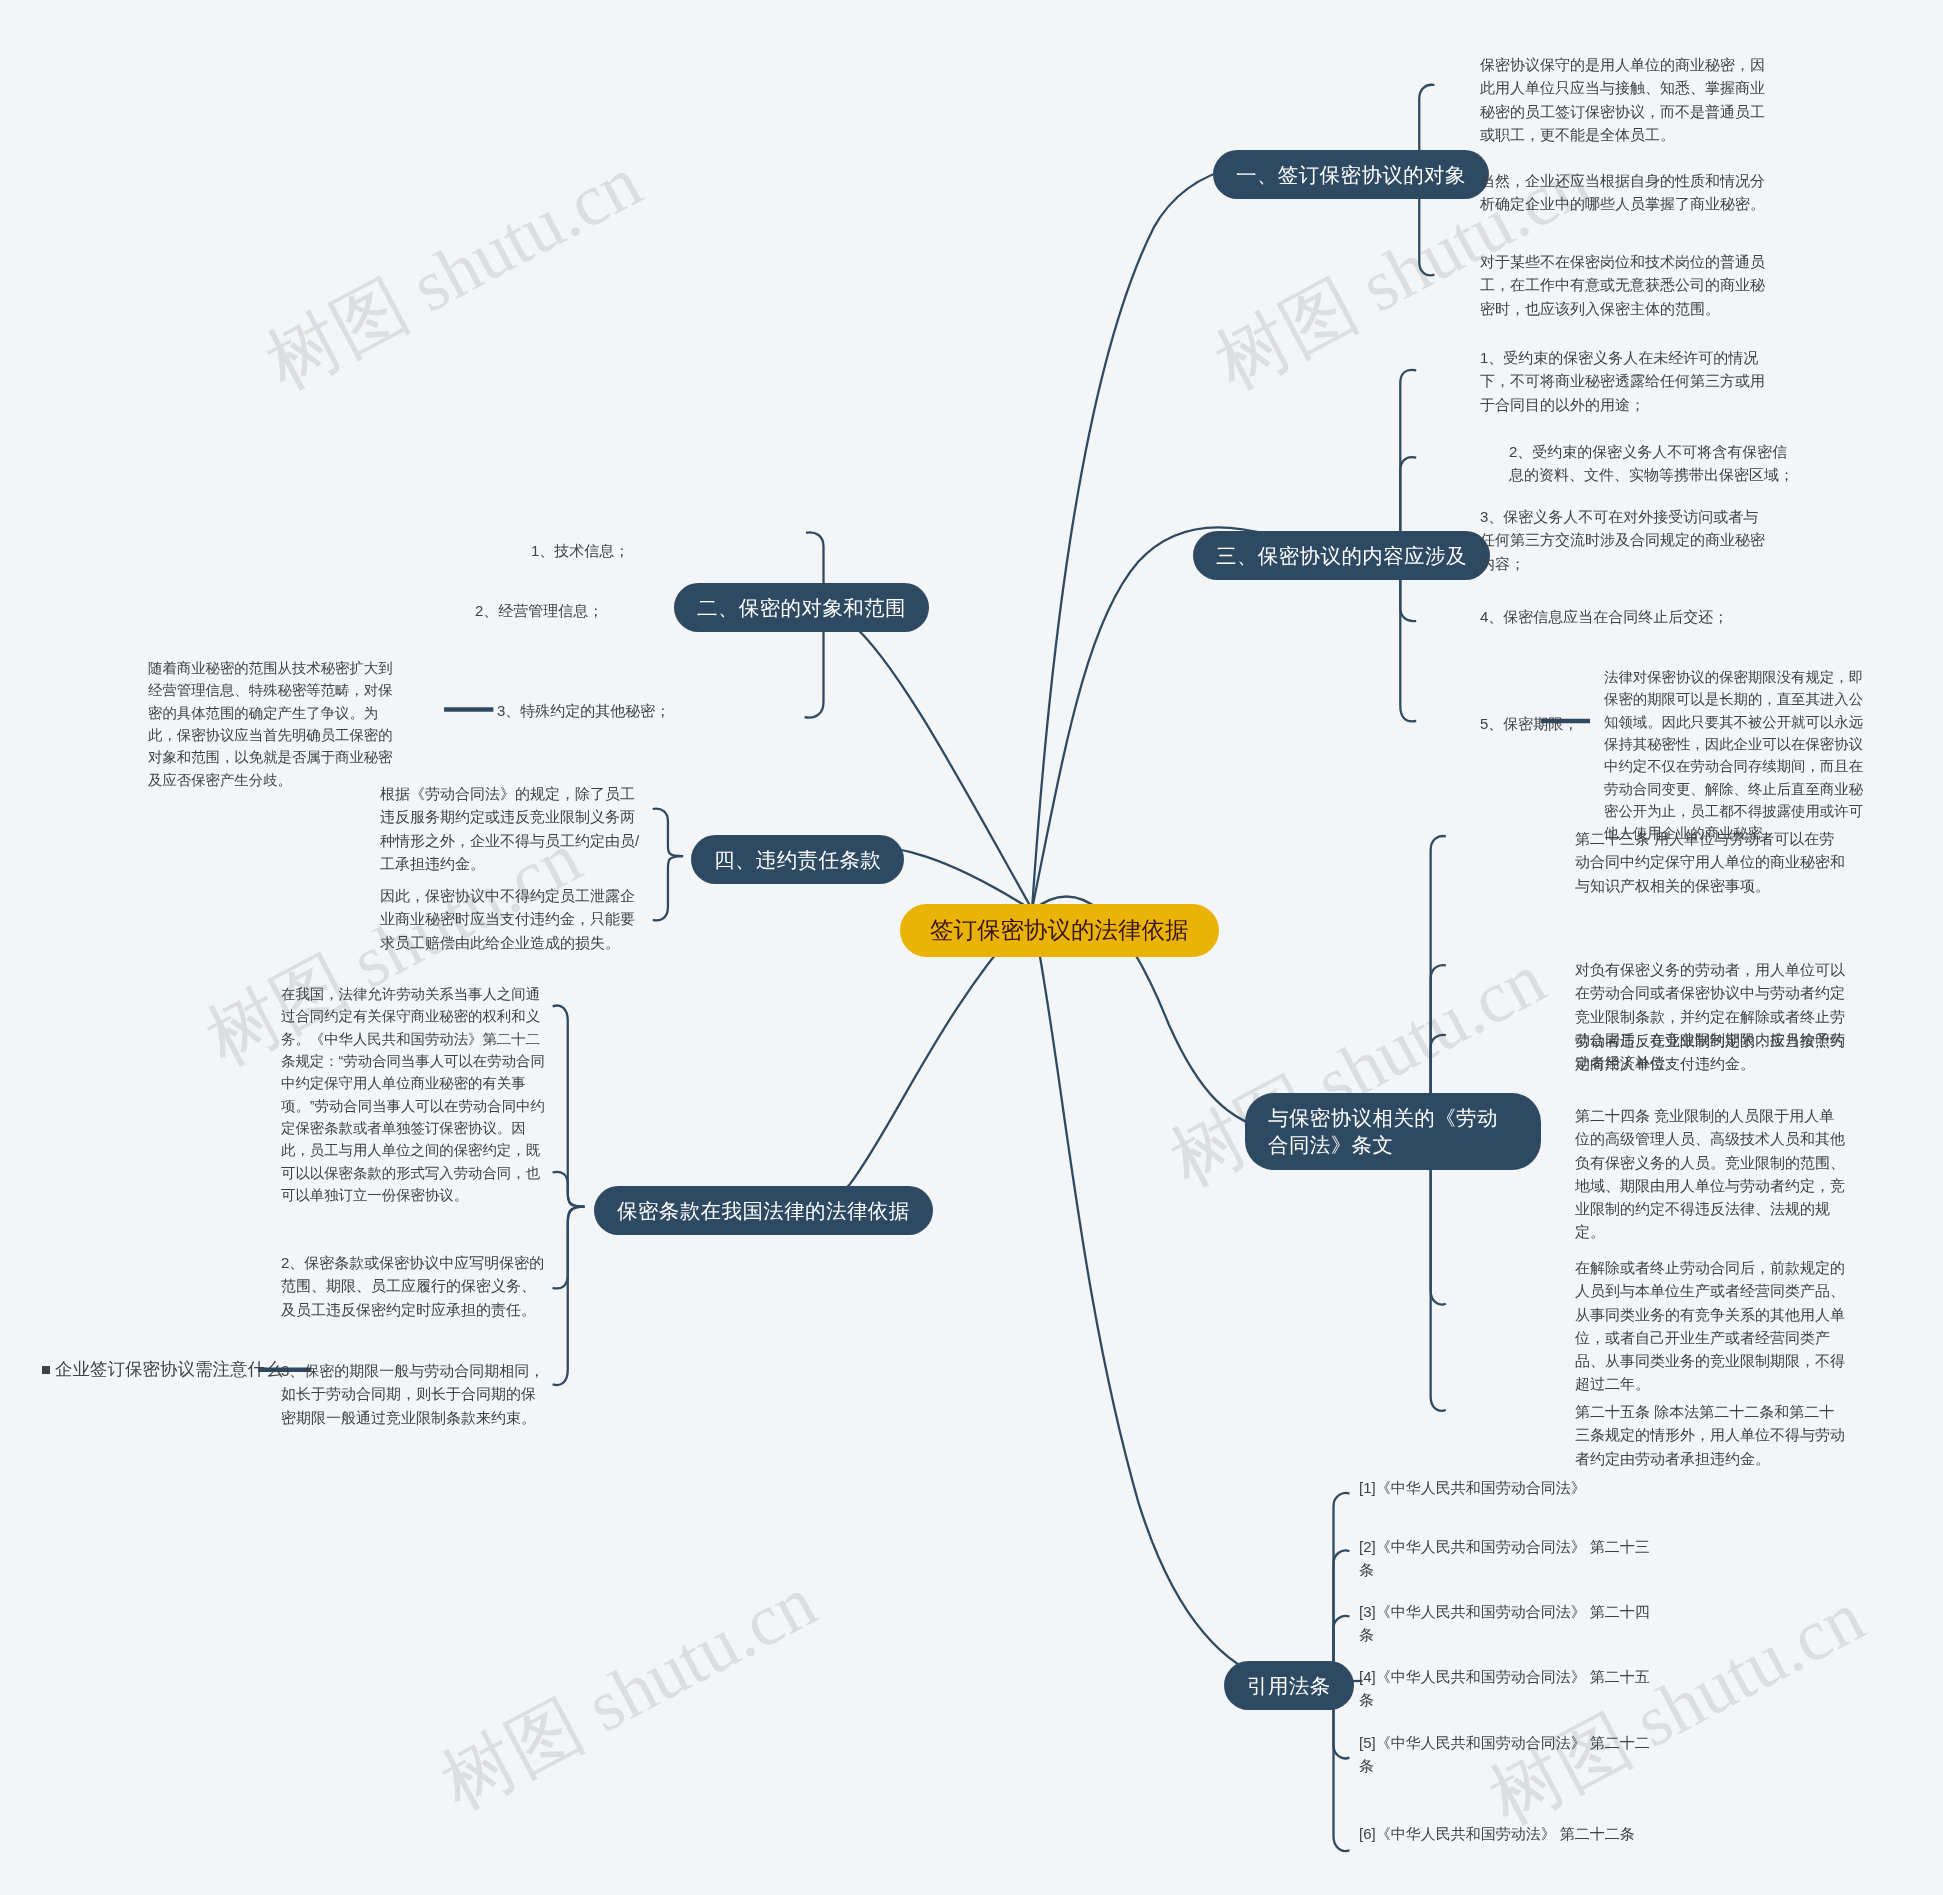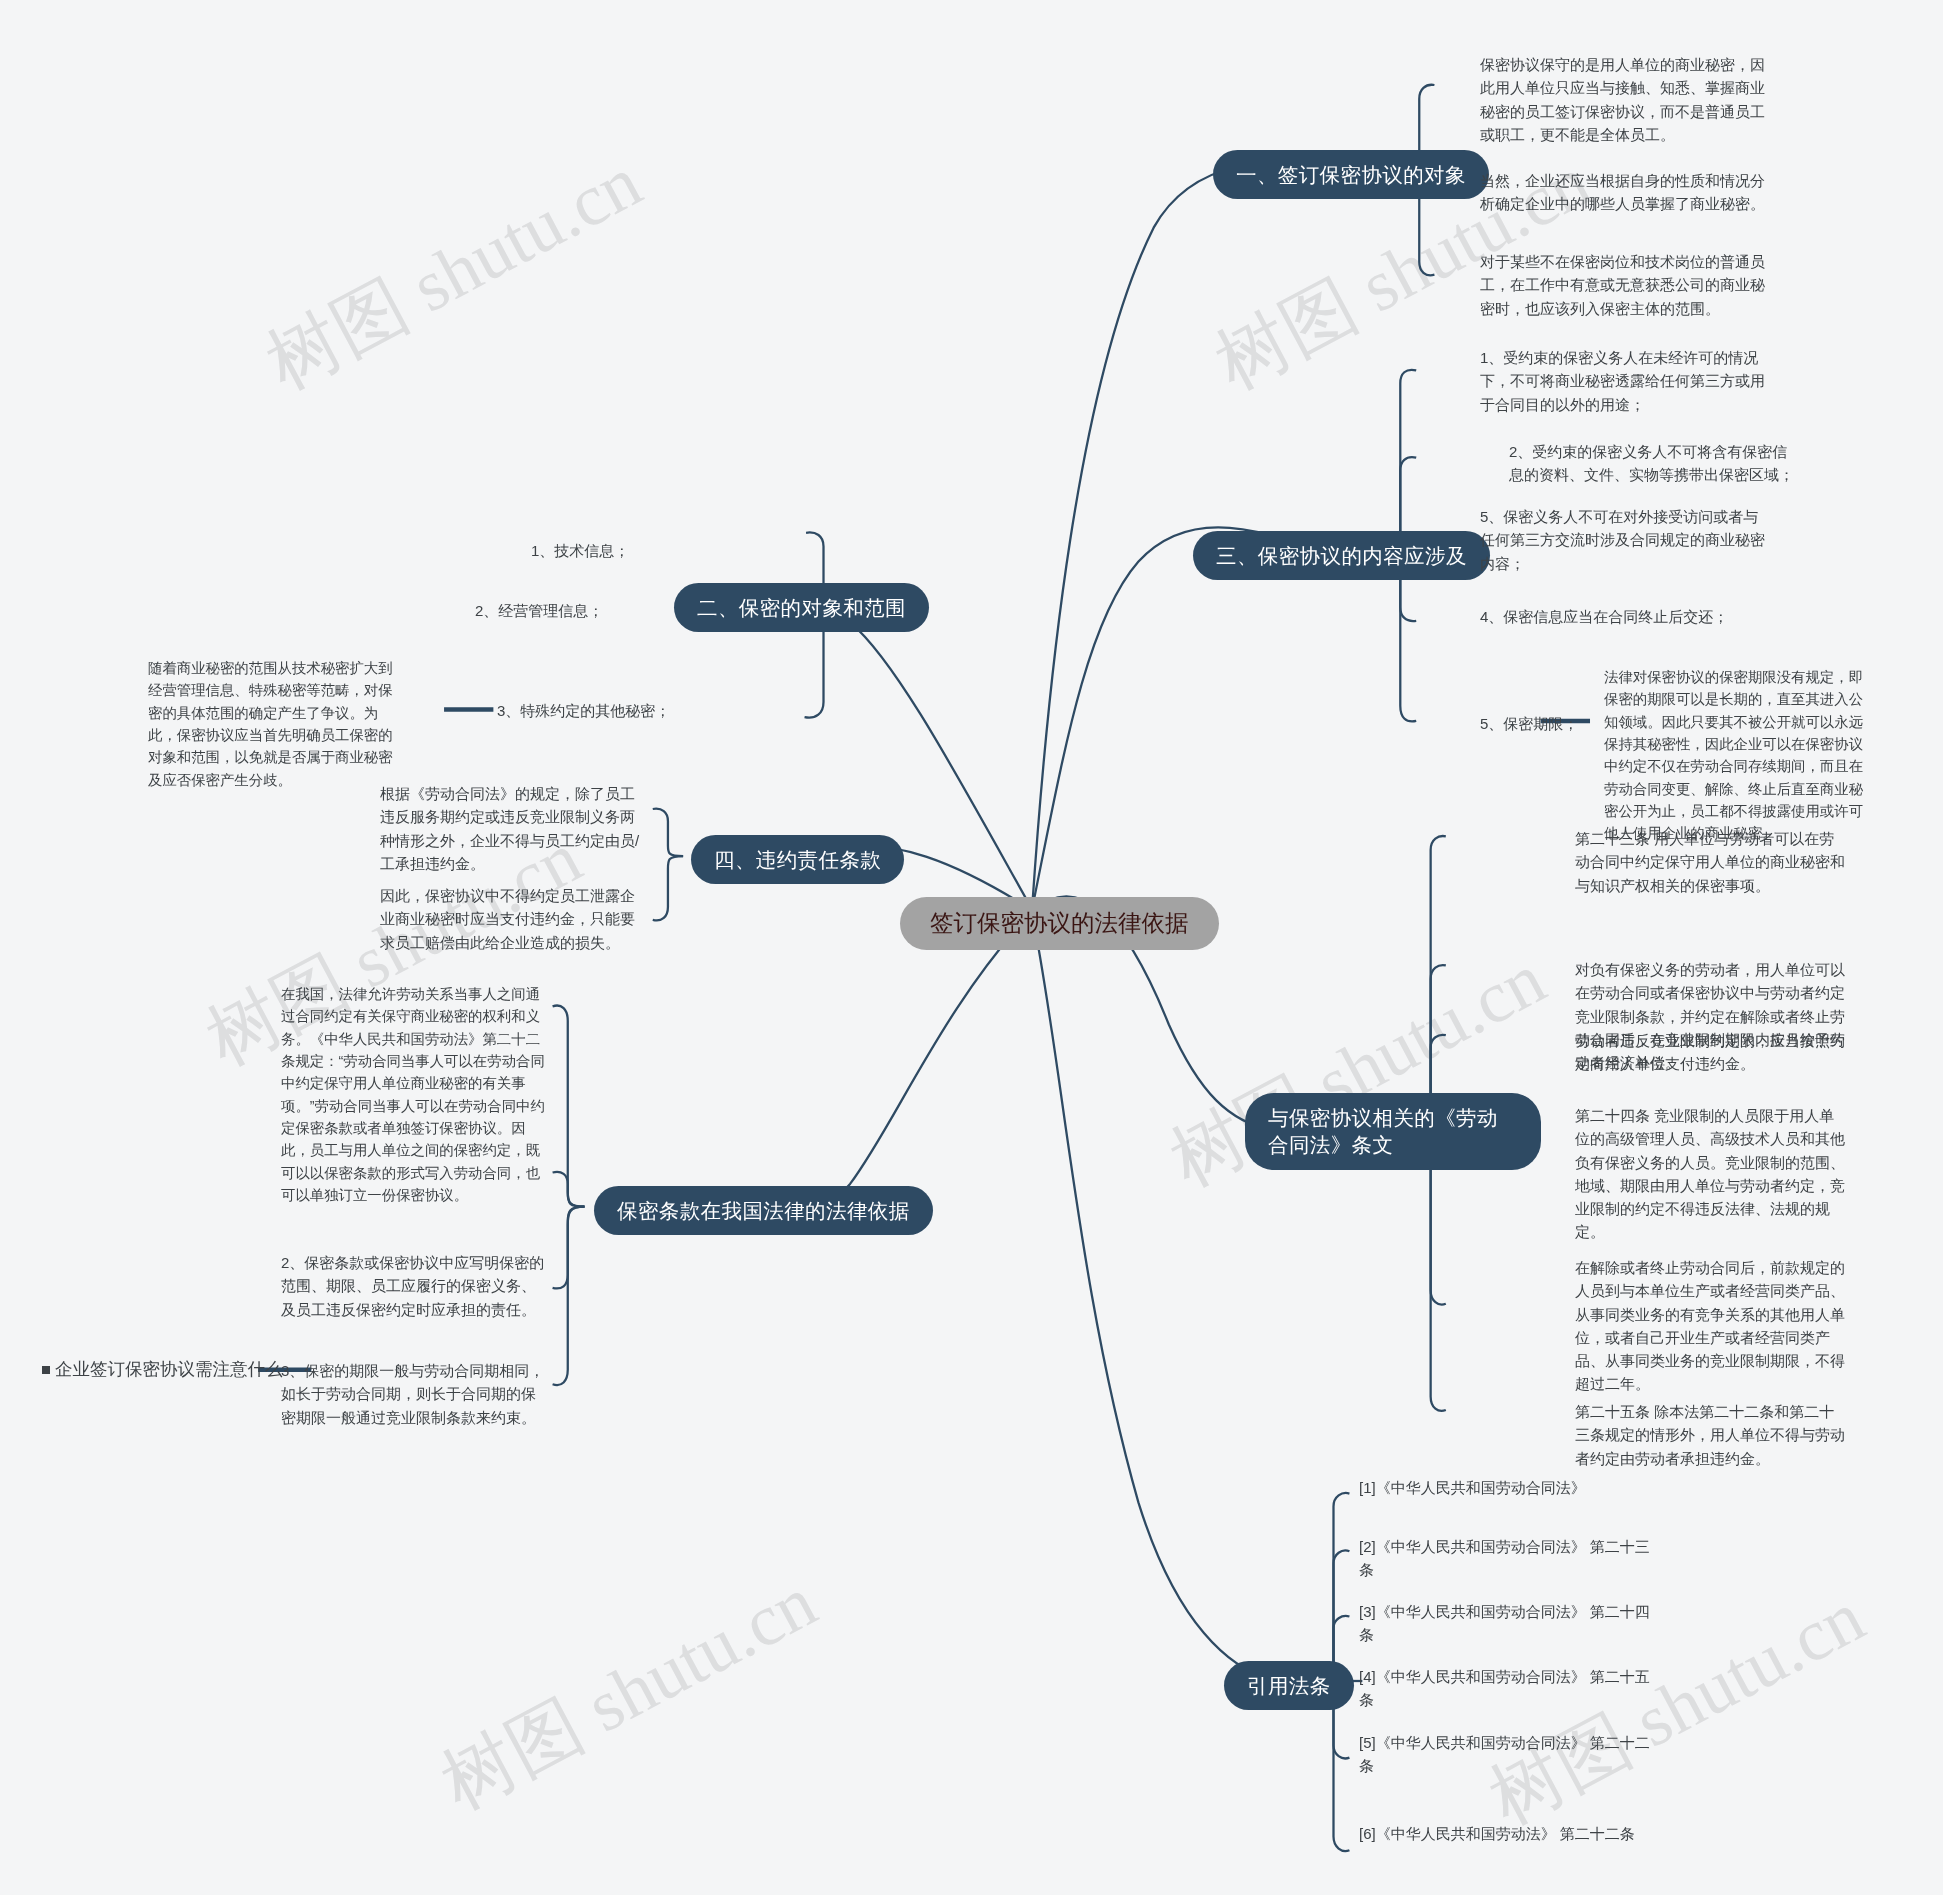--- a/index.html
+++ b/index.html
@@ -18,23 +18,23 @@
     transform:rotate(-28deg);transform-origin:left top;
     user-select:none;
   }
   .node{position:absolute;box-sizing:border-box;}
   .pill{
     background:#2e4a63;color:#ffffff;border-radius:29px;
     padding:10.6px 23px;font-size:20.5px;line-height:1.35;
     letter-spacing:0.4px;
   }
   .root{
-    background:#a3a3a3;color:#3a1513;border-radius:30px;
+    background:#eab308;color:#3a1513;border-radius:30px;
     padding:11.4px 30px;font-size:23.5px;line-height:1.3;
-    text-align:center;white-space:nowrap;
+    text-align:center;white-space:nowrap;margin-top:7px;
   }
   .leaf{
     color:#3d4246;font-size:15px;line-height:1.55;
   }
   .leaf.small{font-size:14.4px;}
   .topic{color:#3d4246;font-size:15px;line-height:1.5;white-space:nowrap;}
   .rootlabel{color:#3d4246;font-size:17.5px;line-height:1.4;white-space:nowrap;}
   .bullet{display:inline-block;width:8.3px;height:8.3px;background:#3d4246;margin-right:4.6px;vertical-align:0.8px;}
 </style>
 </head>
@@ -118,21 +118,21 @@
 
   <div class="node pill" style="left:674px;top:583px;">二、保密的对象和范围</div>
   <div class="node topic" style="left:531px;top:540px;">1、技术信息；</div>
   <div class="node topic" style="left:475px;top:600px;">2、经营管理信息；</div>
   <div class="node topic" style="left:497px;top:700px;">3、特殊约定的其他秘密；</div>
   <div class="node leaf small" style="left:148px;top:657px;width:254px;">随着商业秘密的范围从技术秘密扩大到经营管理信息、特殊秘密等范畴，对保密的具体范围的确定产生了争议。为此，保密协议应当首先明确员工保密的对象和范围，以免就是否属于商业秘密及应否保密产生分歧。</div>
 
   <div class="node pill" style="left:1193px;top:531px;">三、保密协议的内容应涉及</div>
   <div class="node leaf" style="left:1480px;top:346px;width:285px;">1、受约束的保密义务人在未经许可的情况下，不可将商业秘密透露给任何第三方或用于合同目的以外的用途；</div>
   <div class="node leaf" style="left:1480px;top:440px;width:285px;margin-left:29px;">2、受约束的保密义务人不可将含有保密信息的资料、文件、实物等携带出保密区域；</div>
-  <div class="node leaf" style="left:1480px;top:505px;width:285px;">5、保密义务人不可在对外接受访问或者与任何第三方交流时涉及合同规定的商业秘密内容；</div>
+  <div class="node leaf" style="left:1480px;top:505px;width:285px;">3、保密义务人不可在对外接受访问或者与任何第三方交流时涉及合同规定的商业秘密内容；</div>
   <div class="node leaf" style="left:1480px;top:605px;width:285px;">4、保密信息应当在合同终止后交还；</div>
   <div class="node leaf" style="left:1480px;top:712px;width:121px;">5、保密期限；</div>
   <div class="node leaf small" style="left:1604px;top:666px;width:260px;">法律对保密协议的保密期限没有规定，即保密的期限可以是长期的，直至其进入公知领域。因此只要其不被公开就可以永远保持其秘密性，因此企业可以在保密协议中约定不仅在劳动合同存续期间，而且在劳动合同变更、解除、终止后直至商业秘密公开为止，员工都不得披露使用或许可他人使用企业的商业秘密。</div>
 
   <div class="node pill" style="left:691px;top:835px;">四、违约责任条款</div>
   <div class="node leaf" style="left:380px;top:782px;width:266px;">根据《劳动合同法》的规定，除了员工违反服务期约定或违反竞业限制义务两种情形之外，企业不得与员工约定由员/工承担违约金。</div>
   <div class="node leaf" style="left:380px;top:884px;width:266px;">因此，保密协议中不得约定员工泄露企业商业秘密时应当支付违约金，只能要求员工赔偿由此给企业造成的损失。</div>
 
   <div class="node pill" style="left:1245px;top:1093px;width:296px;">与保密协议相关的《劳动合同法》条文</div>
   <div class="node leaf" style="left:1575px;top:827px;width:272px;">第二十三条 用人单位与劳动者可以在劳动合同中约定保守用人单位的商业秘密和与知识产权相关的保密事项。</div>

